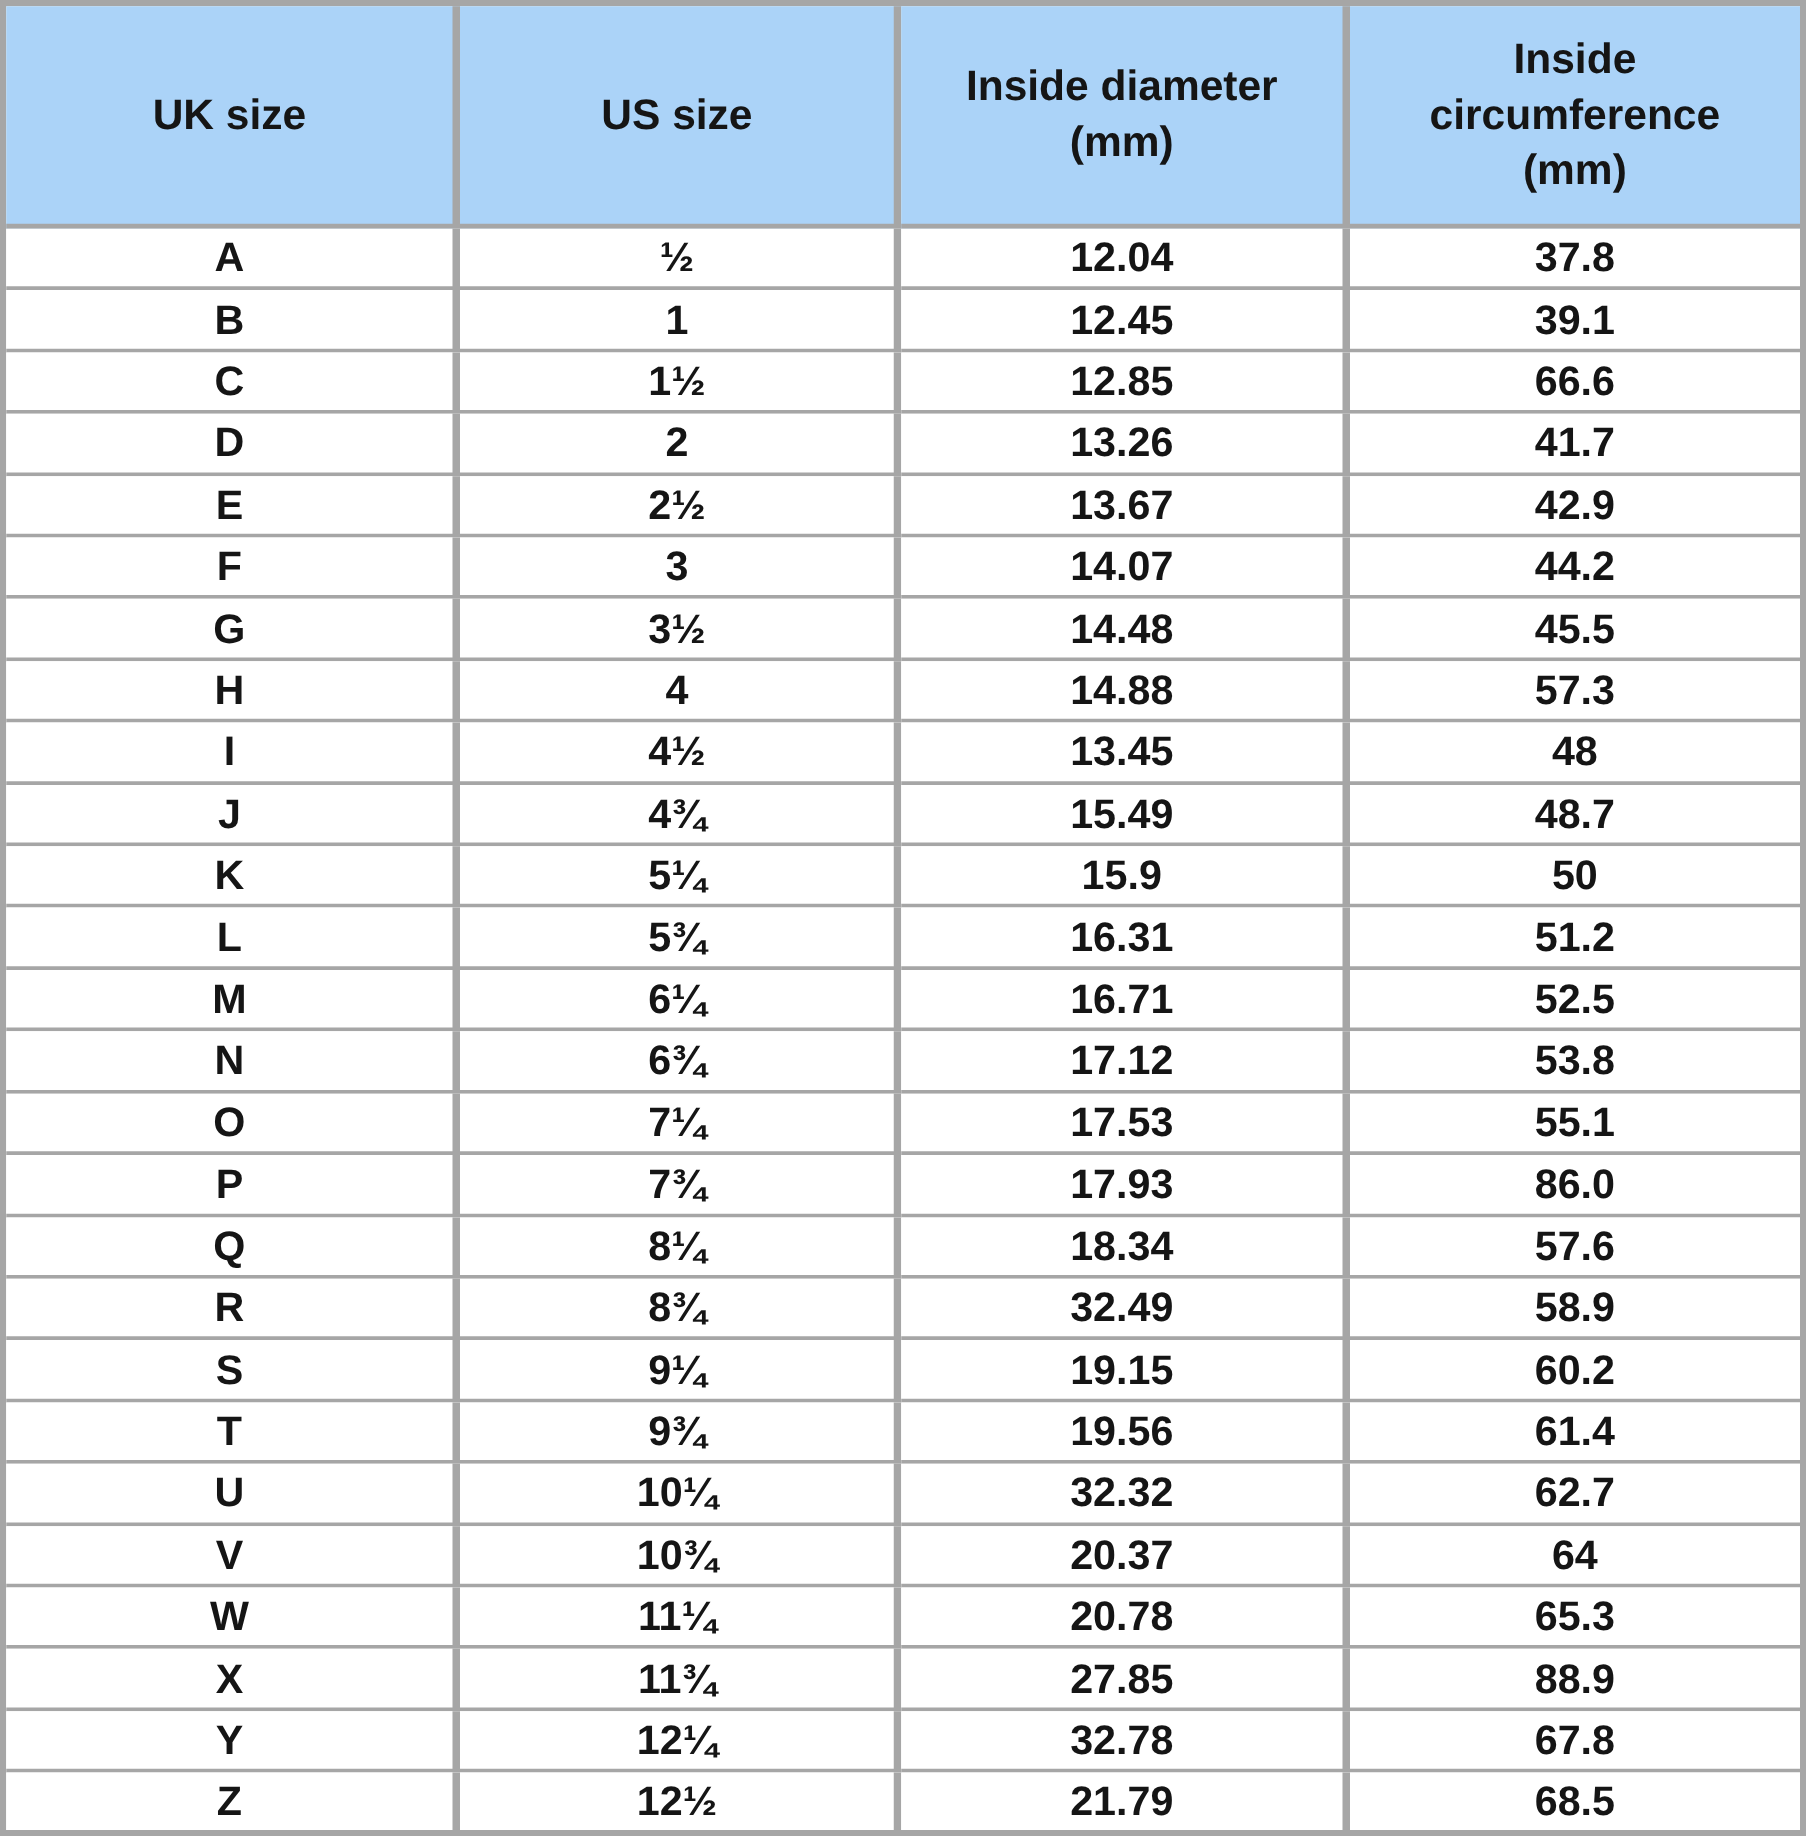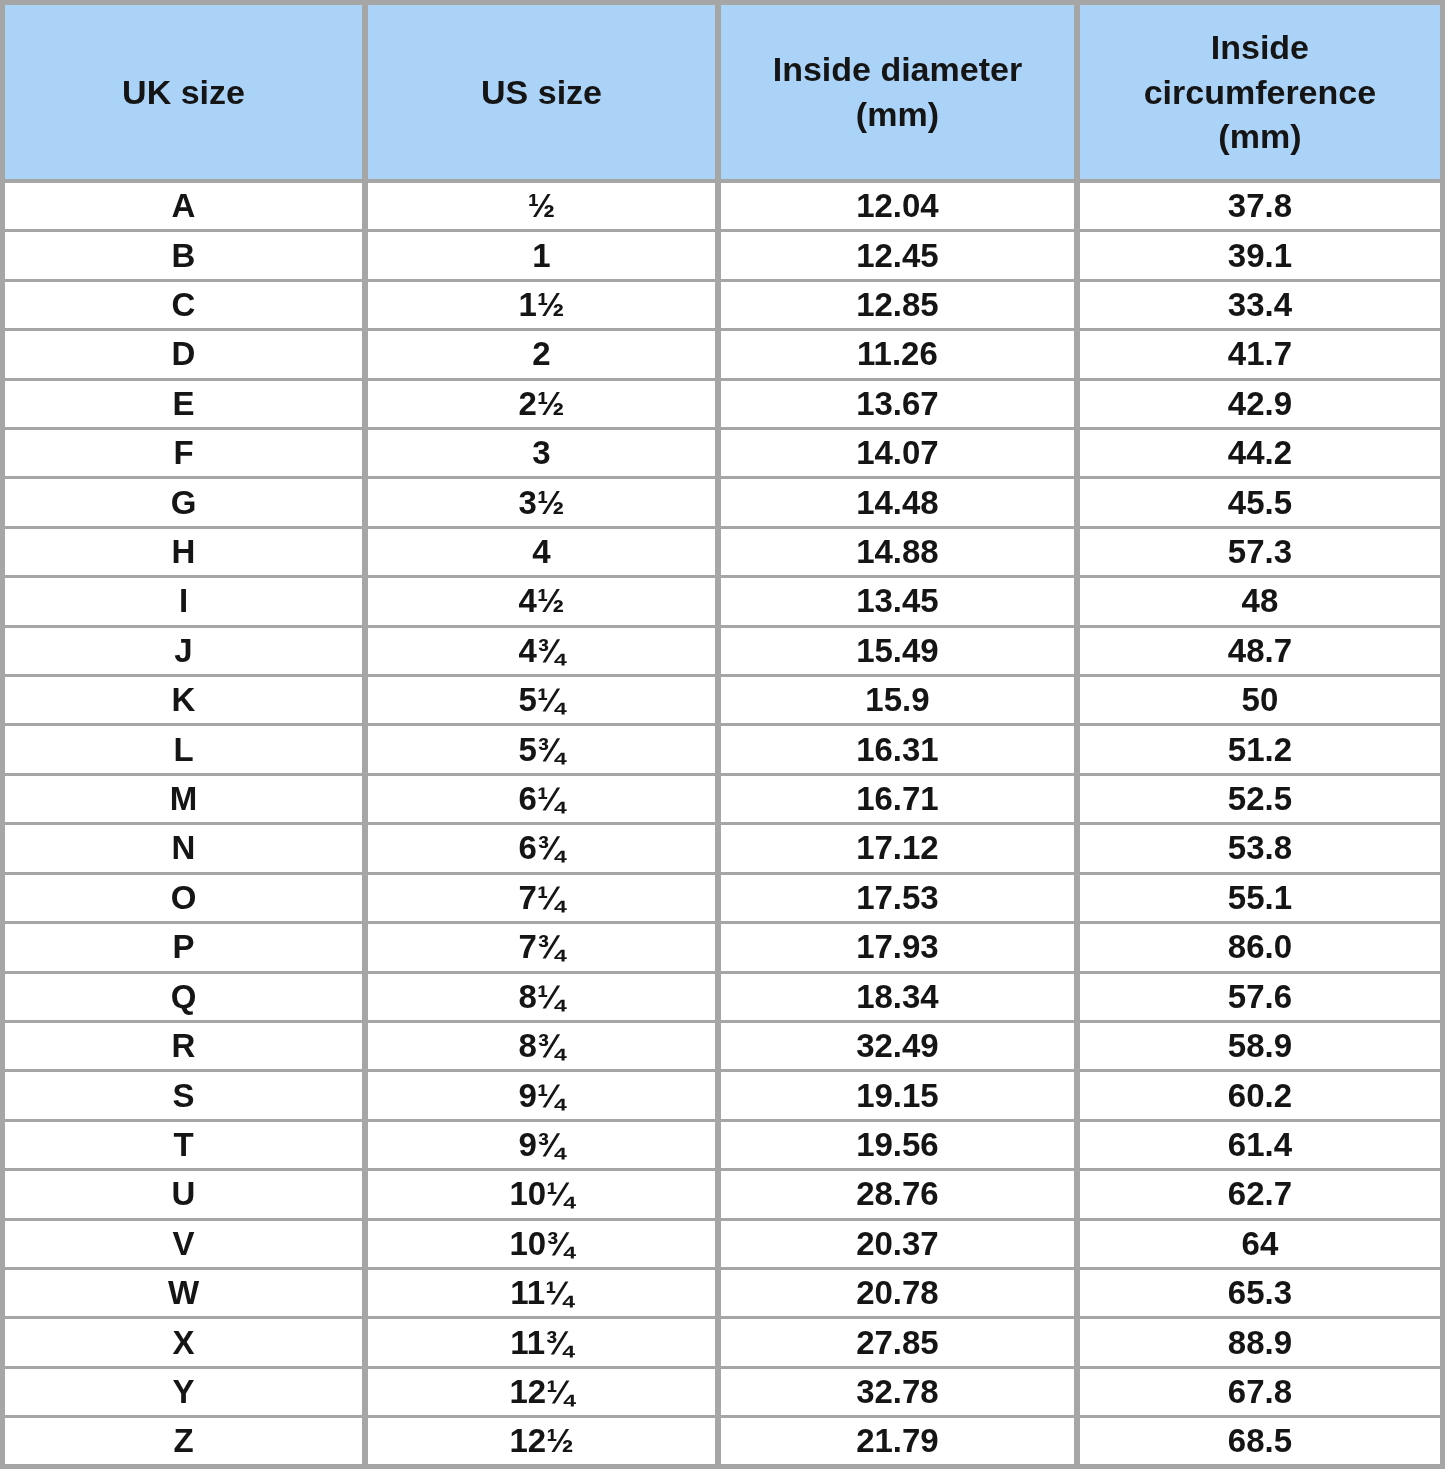--- a/index.html
+++ b/index.html
@@ -76,26 +76,26 @@
       <tr>
         <td>B</td>
         <td>1</td>
         <td>12.45</td>
         <td>39.1</td>
       </tr>
       <tr>
         <td>C</td>
         <td>1½</td>
         <td>12.85</td>
-        <td>33.4</td>
+        <td>66.6</td>
       </tr>
       <tr>
         <td>D</td>
         <td>2</td>
-        <td>11.26</td>
+        <td>13.26</td>
         <td>41.7</td>
       </tr>
       <tr>
         <td>E</td>
         <td>2½</td>
         <td>13.67</td>
         <td>42.9</td>
       </tr>
       <tr>
         <td>F</td>
@@ -183,21 +183,21 @@
       </tr>
       <tr>
         <td>T</td>
         <td>9¾</td>
         <td>19.56</td>
         <td>61.4</td>
       </tr>
       <tr>
         <td>U</td>
         <td>10¼</td>
-        <td>28.76</td>
+        <td>32.32</td>
         <td>62.7</td>
       </tr>
       <tr>
         <td>V</td>
         <td>10¾</td>
         <td>20.37</td>
         <td>64</td>
       </tr>
       <tr>
         <td>W</td>

